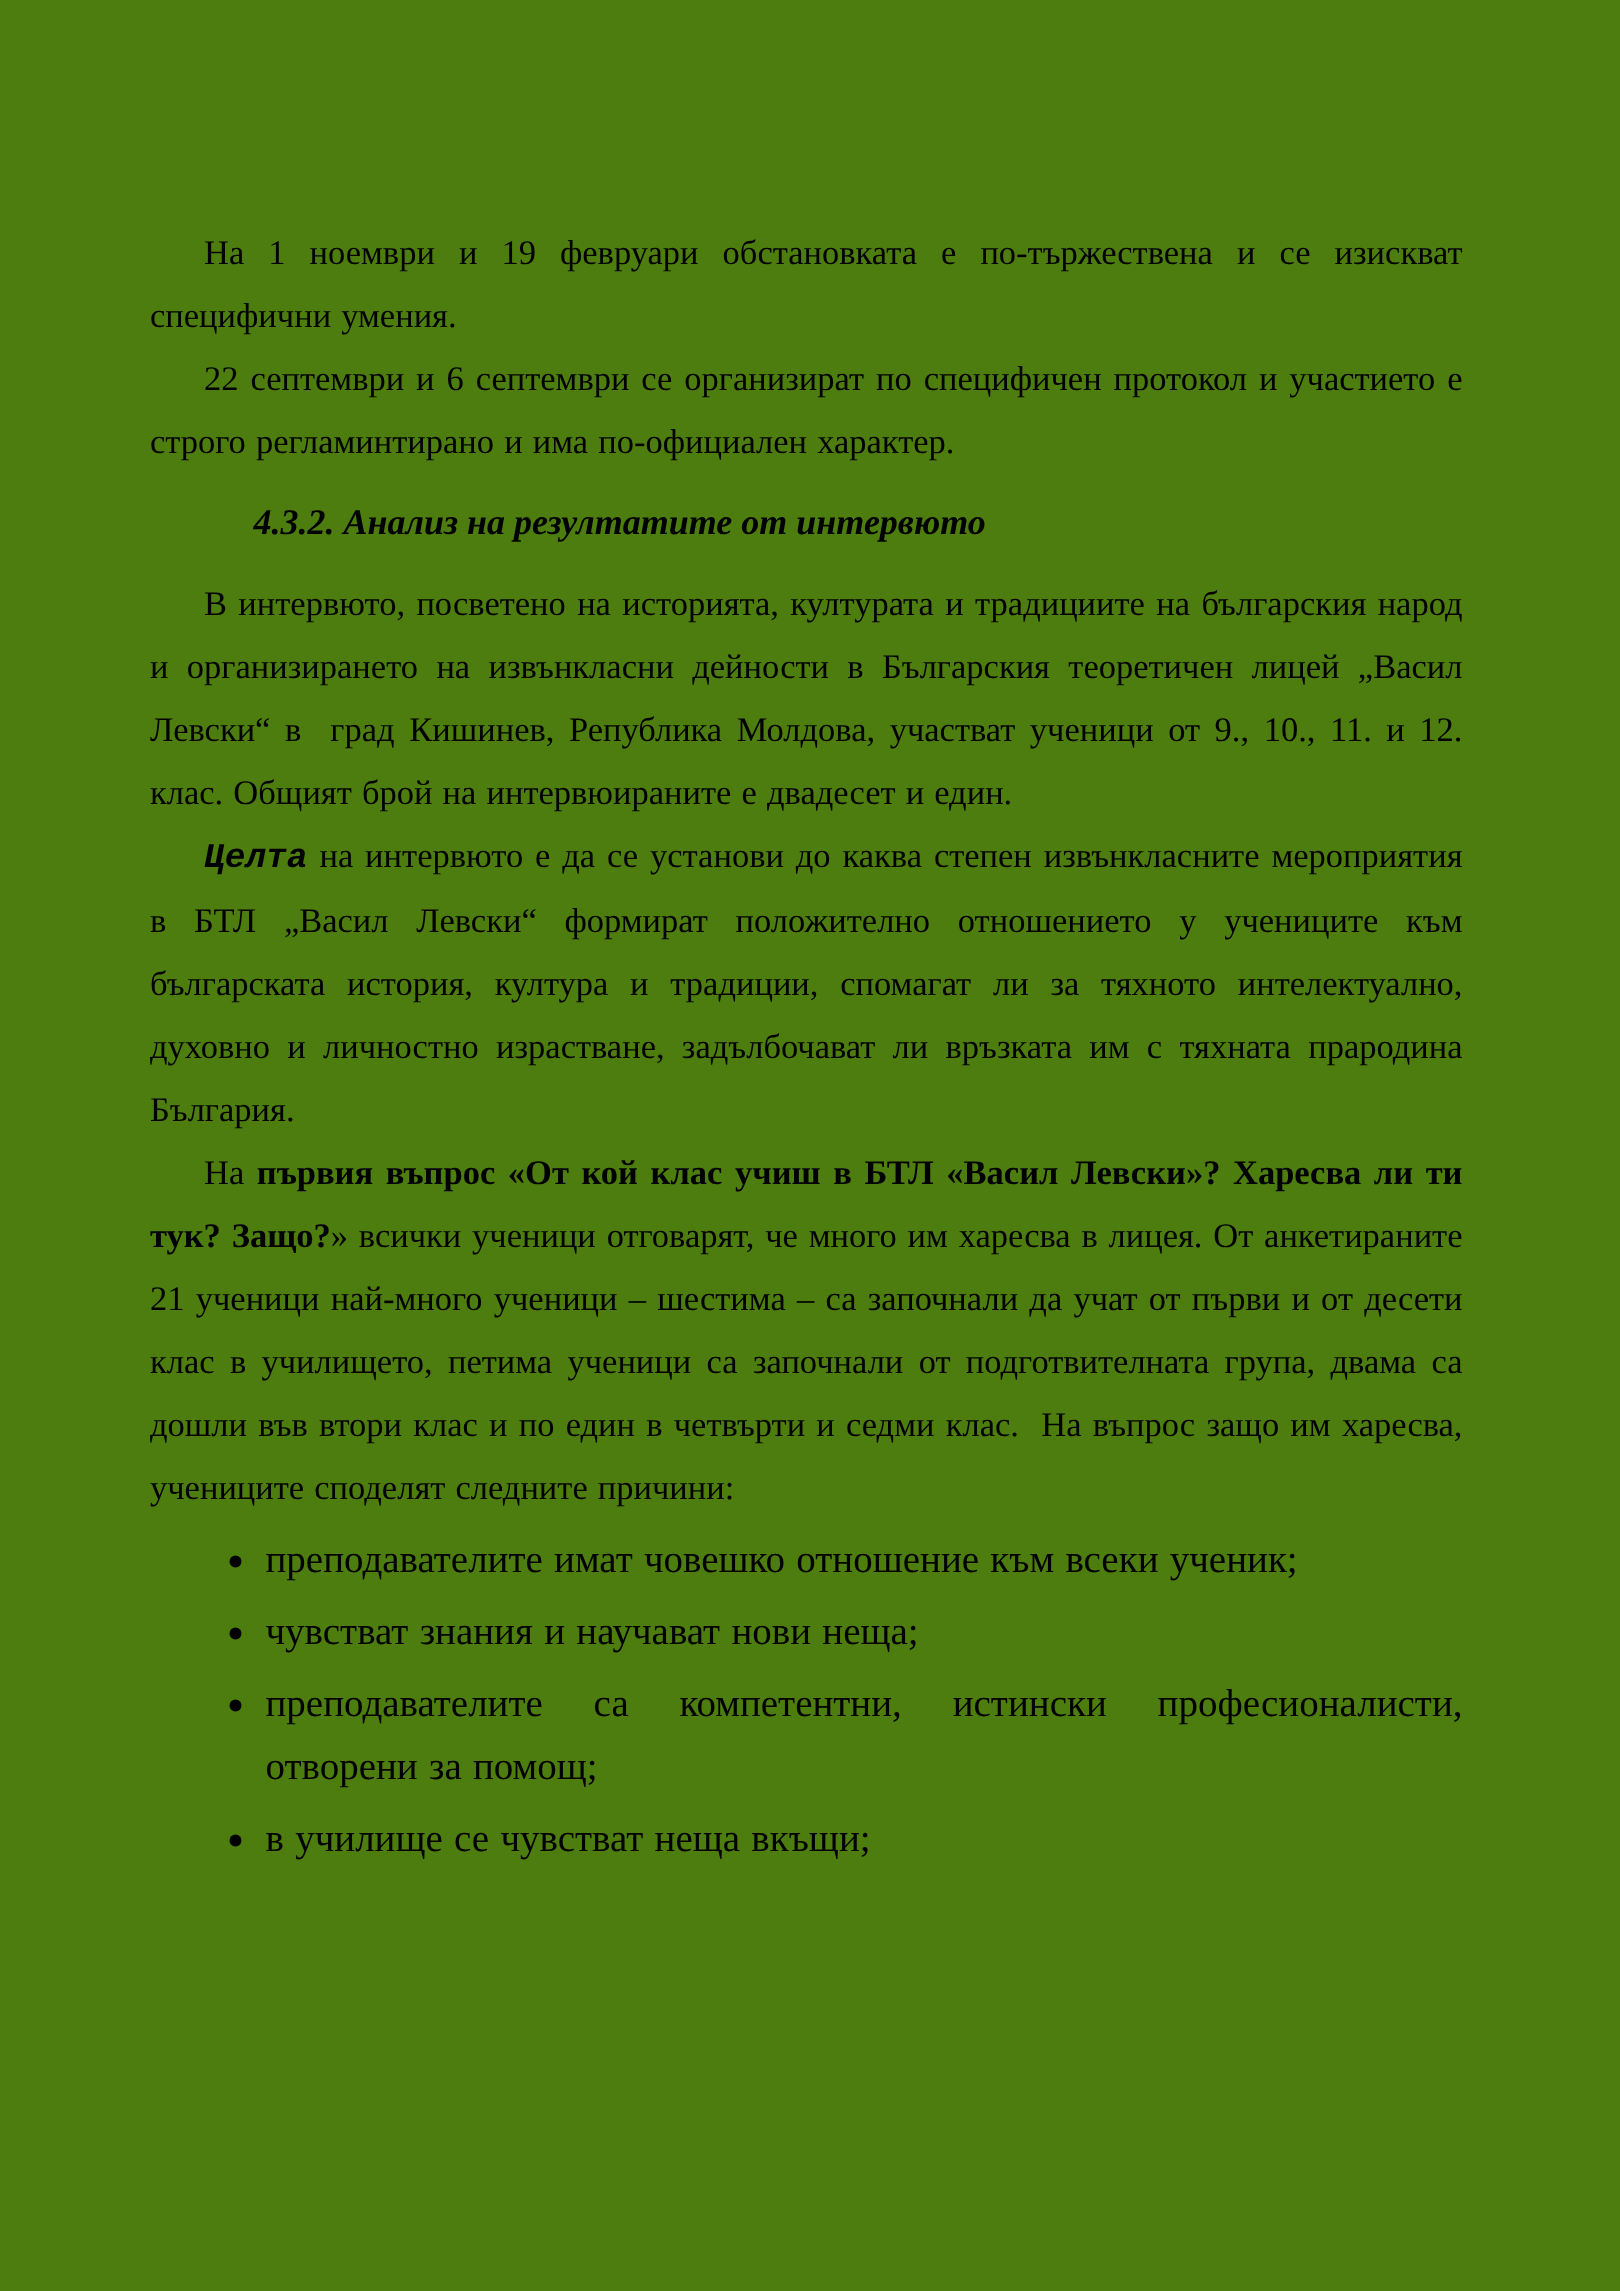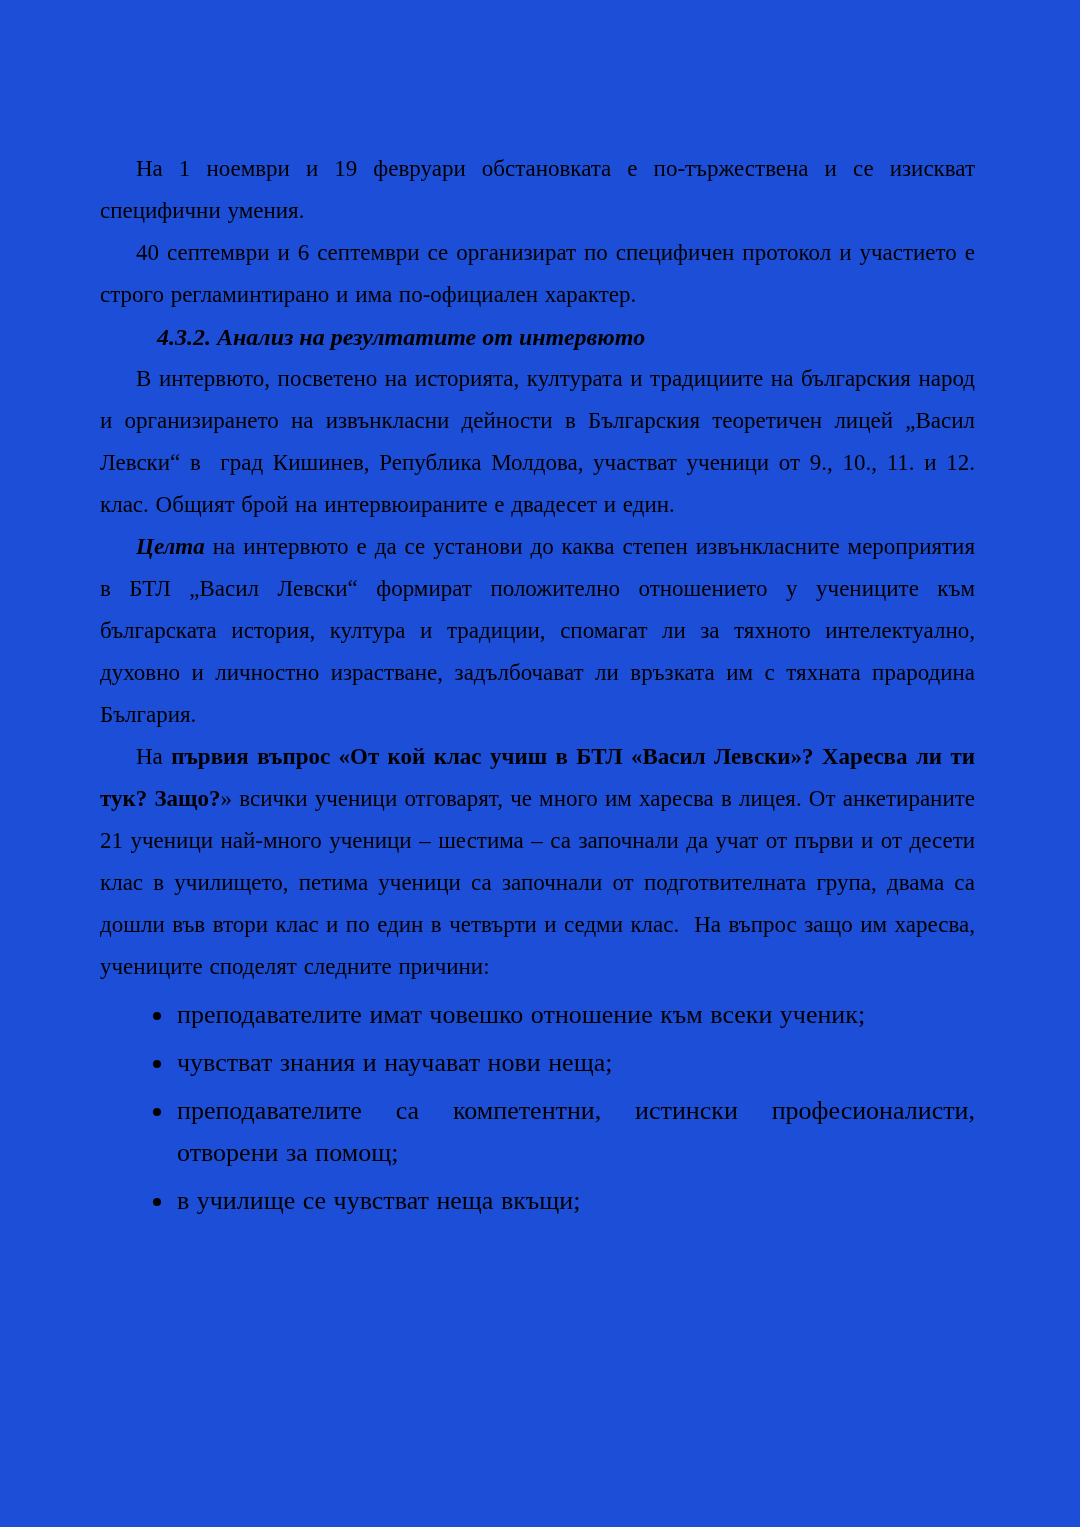--- a/index.html
+++ b/index.html
@@ -5,51 +5,52 @@
 <style>
   html, body {
     margin: 0;
     padding: 0;
     background: #ffffff;
   }
   .page {
     position: relative;
     width: 1080px;
     height: 1527px;
-    background: #1d4ed8;
+    background: #4d7c0f;
     color: #000000;
     font-family: "Liberation Serif", "DejaVu Serif", serif;
     overflow: hidden;
   }
   .content {
     position: absolute;
     left: 100px;
     top: 148px;
     width: 875px;
   }
   p.body {
     margin: 0;
     font-size: 23px;
     line-height: 42px;
     text-align: justify;
     text-indent: 36px;
     word-spacing: 1px;
   }
   .heading {
-    margin: 0;
+    margin: 12px;
     font-size: 24px;
     line-height: 42px;
     font-weight: 700;
     font-style: italic;
     text-indent: 57px;
     text-align: left;
   }
   .bold-italic {
     font-weight: 700;
     font-style: italic;
+    font-family: Liberation Mono, monospace;
   }
   .bold {
     font-weight: 700;
   }
   ul.bullet-list {
     margin: 6px 0 0 0;
     padding: 0 0 0 75px;
     list-style: disc outside;
   }
   ul.bullet-list li {
@@ -62,21 +63,21 @@
   }
 </style>
 </head>
 <body>
 
 <div class="page">
   <div class="content">
 
     <p class="body"><span>На 1 ноември и 19 февруари обстановката е по-тържествена и се изискват специфични умения.</span></p>
 
-    <p class="body"><span>40 септември и 6 септември се организират по специфичен протокол и участието е строго регламинтирано и има по-официален характер.</span></p>
+    <p class="body"><span>22 септември и 6 септември се организират по специфичен протокол и участието е строго регламинтирано и има по-официален характер.</span></p>
 
     <p class="heading"><span>4.3.2. Анализ на резултатите от интервюто</span></p>
 
     <p class="body"><span>В интервюто, посветено на историята, културата и традициите на българския народ и организирането на извънкласни дейности в Българския теоретичен лицей „Васил Левски“ в &nbsp;град Кишинев, Република Молдова, участват ученици от 9., 10., 11. и 12. клас. Общият брой на интервюираните е двадесет и един.</span></p>
 
     <p class="body"><span class="bold-italic">Целта</span><span> на интервюто е да се установи до каква степен извънкласните мероприятия в БТЛ „Васил Левски“ формират положително отношението у учениците към българската история, култура и традиции, спомагат ли за тяхното интелектуално, духовно и личностно израстване, задълбочават ли връзката им с тяхната прародина България.</span></p>
 
     <p class="body"><span>На </span><span class="bold">първия въпрос «От кой клас учиш в БТЛ «Васил Левски»? Харесва ли ти тук? Защо?</span><span>» всички ученици отговарят, че много им харесва в лицея. От анкетираните 21 ученици най-много ученици – шестима – са започнали да учат от първи и от десети клас в училището, петима ученици са започнали от подготвителната група, двама са дошли във втори клас и по един в четвърти и седми клас. &nbsp;На въпрос защо им харесва, учениците споделят следните причини:</span></p>
 
     <ul class="bullet-list">

